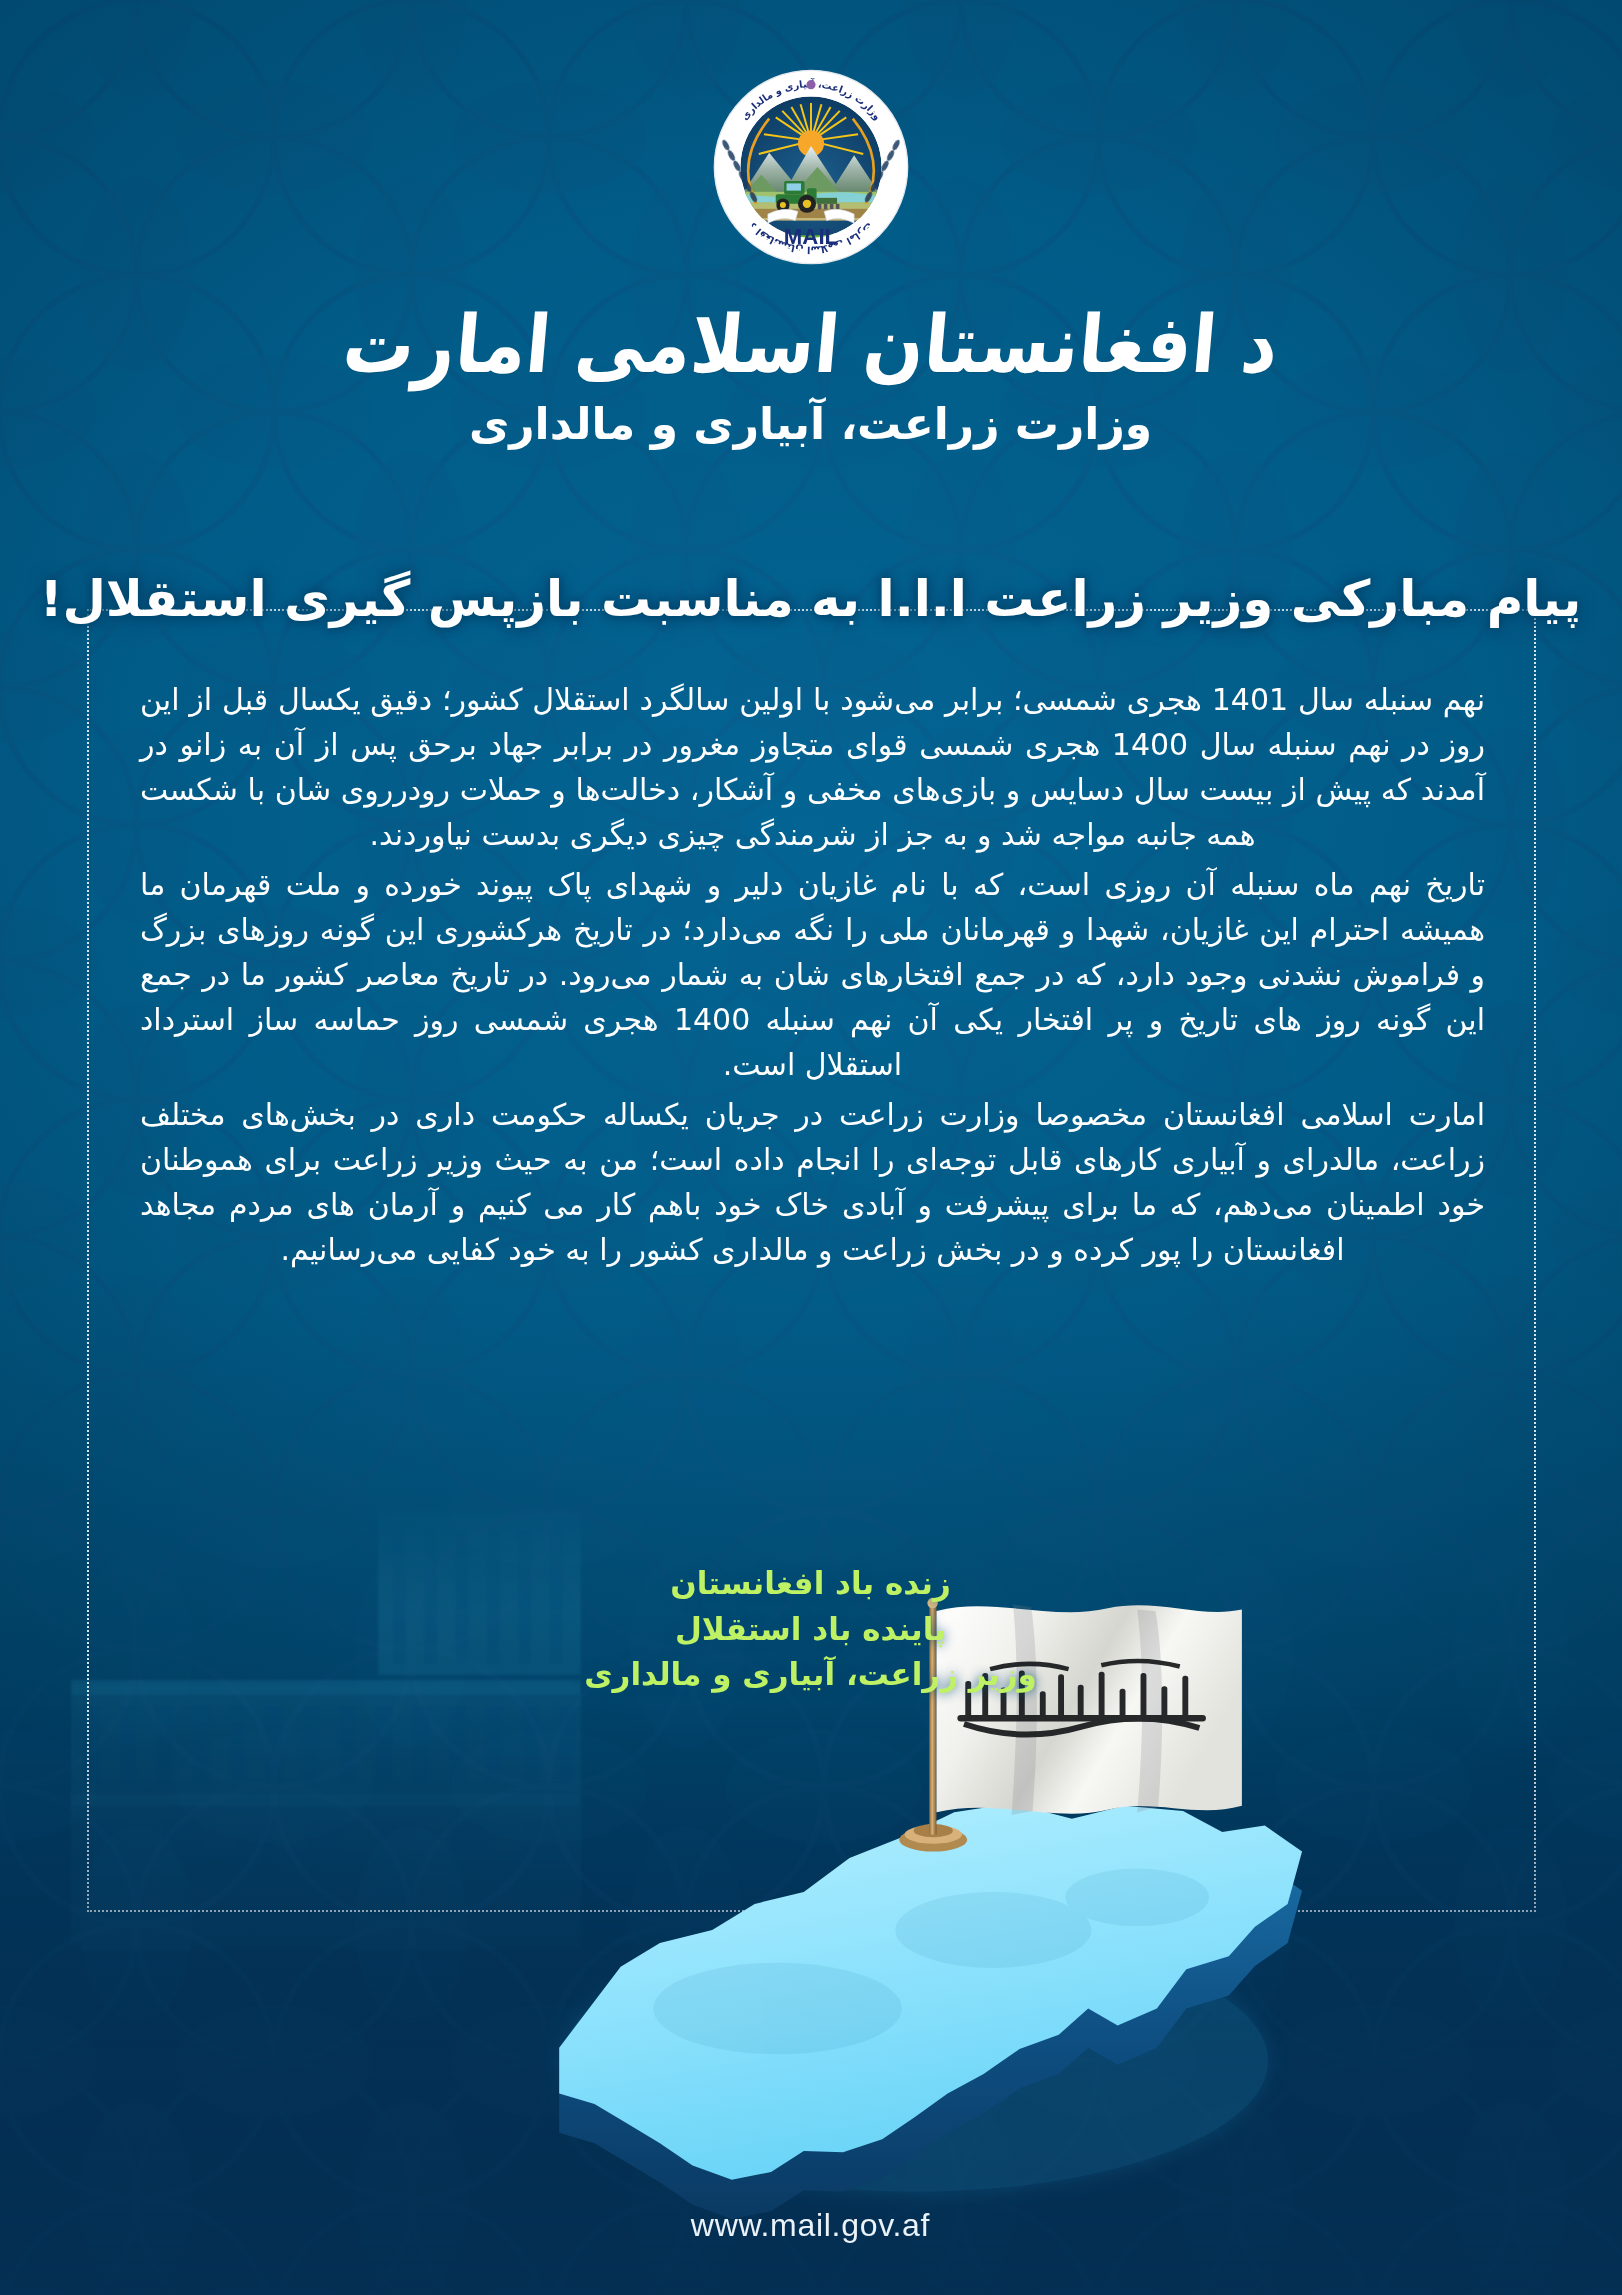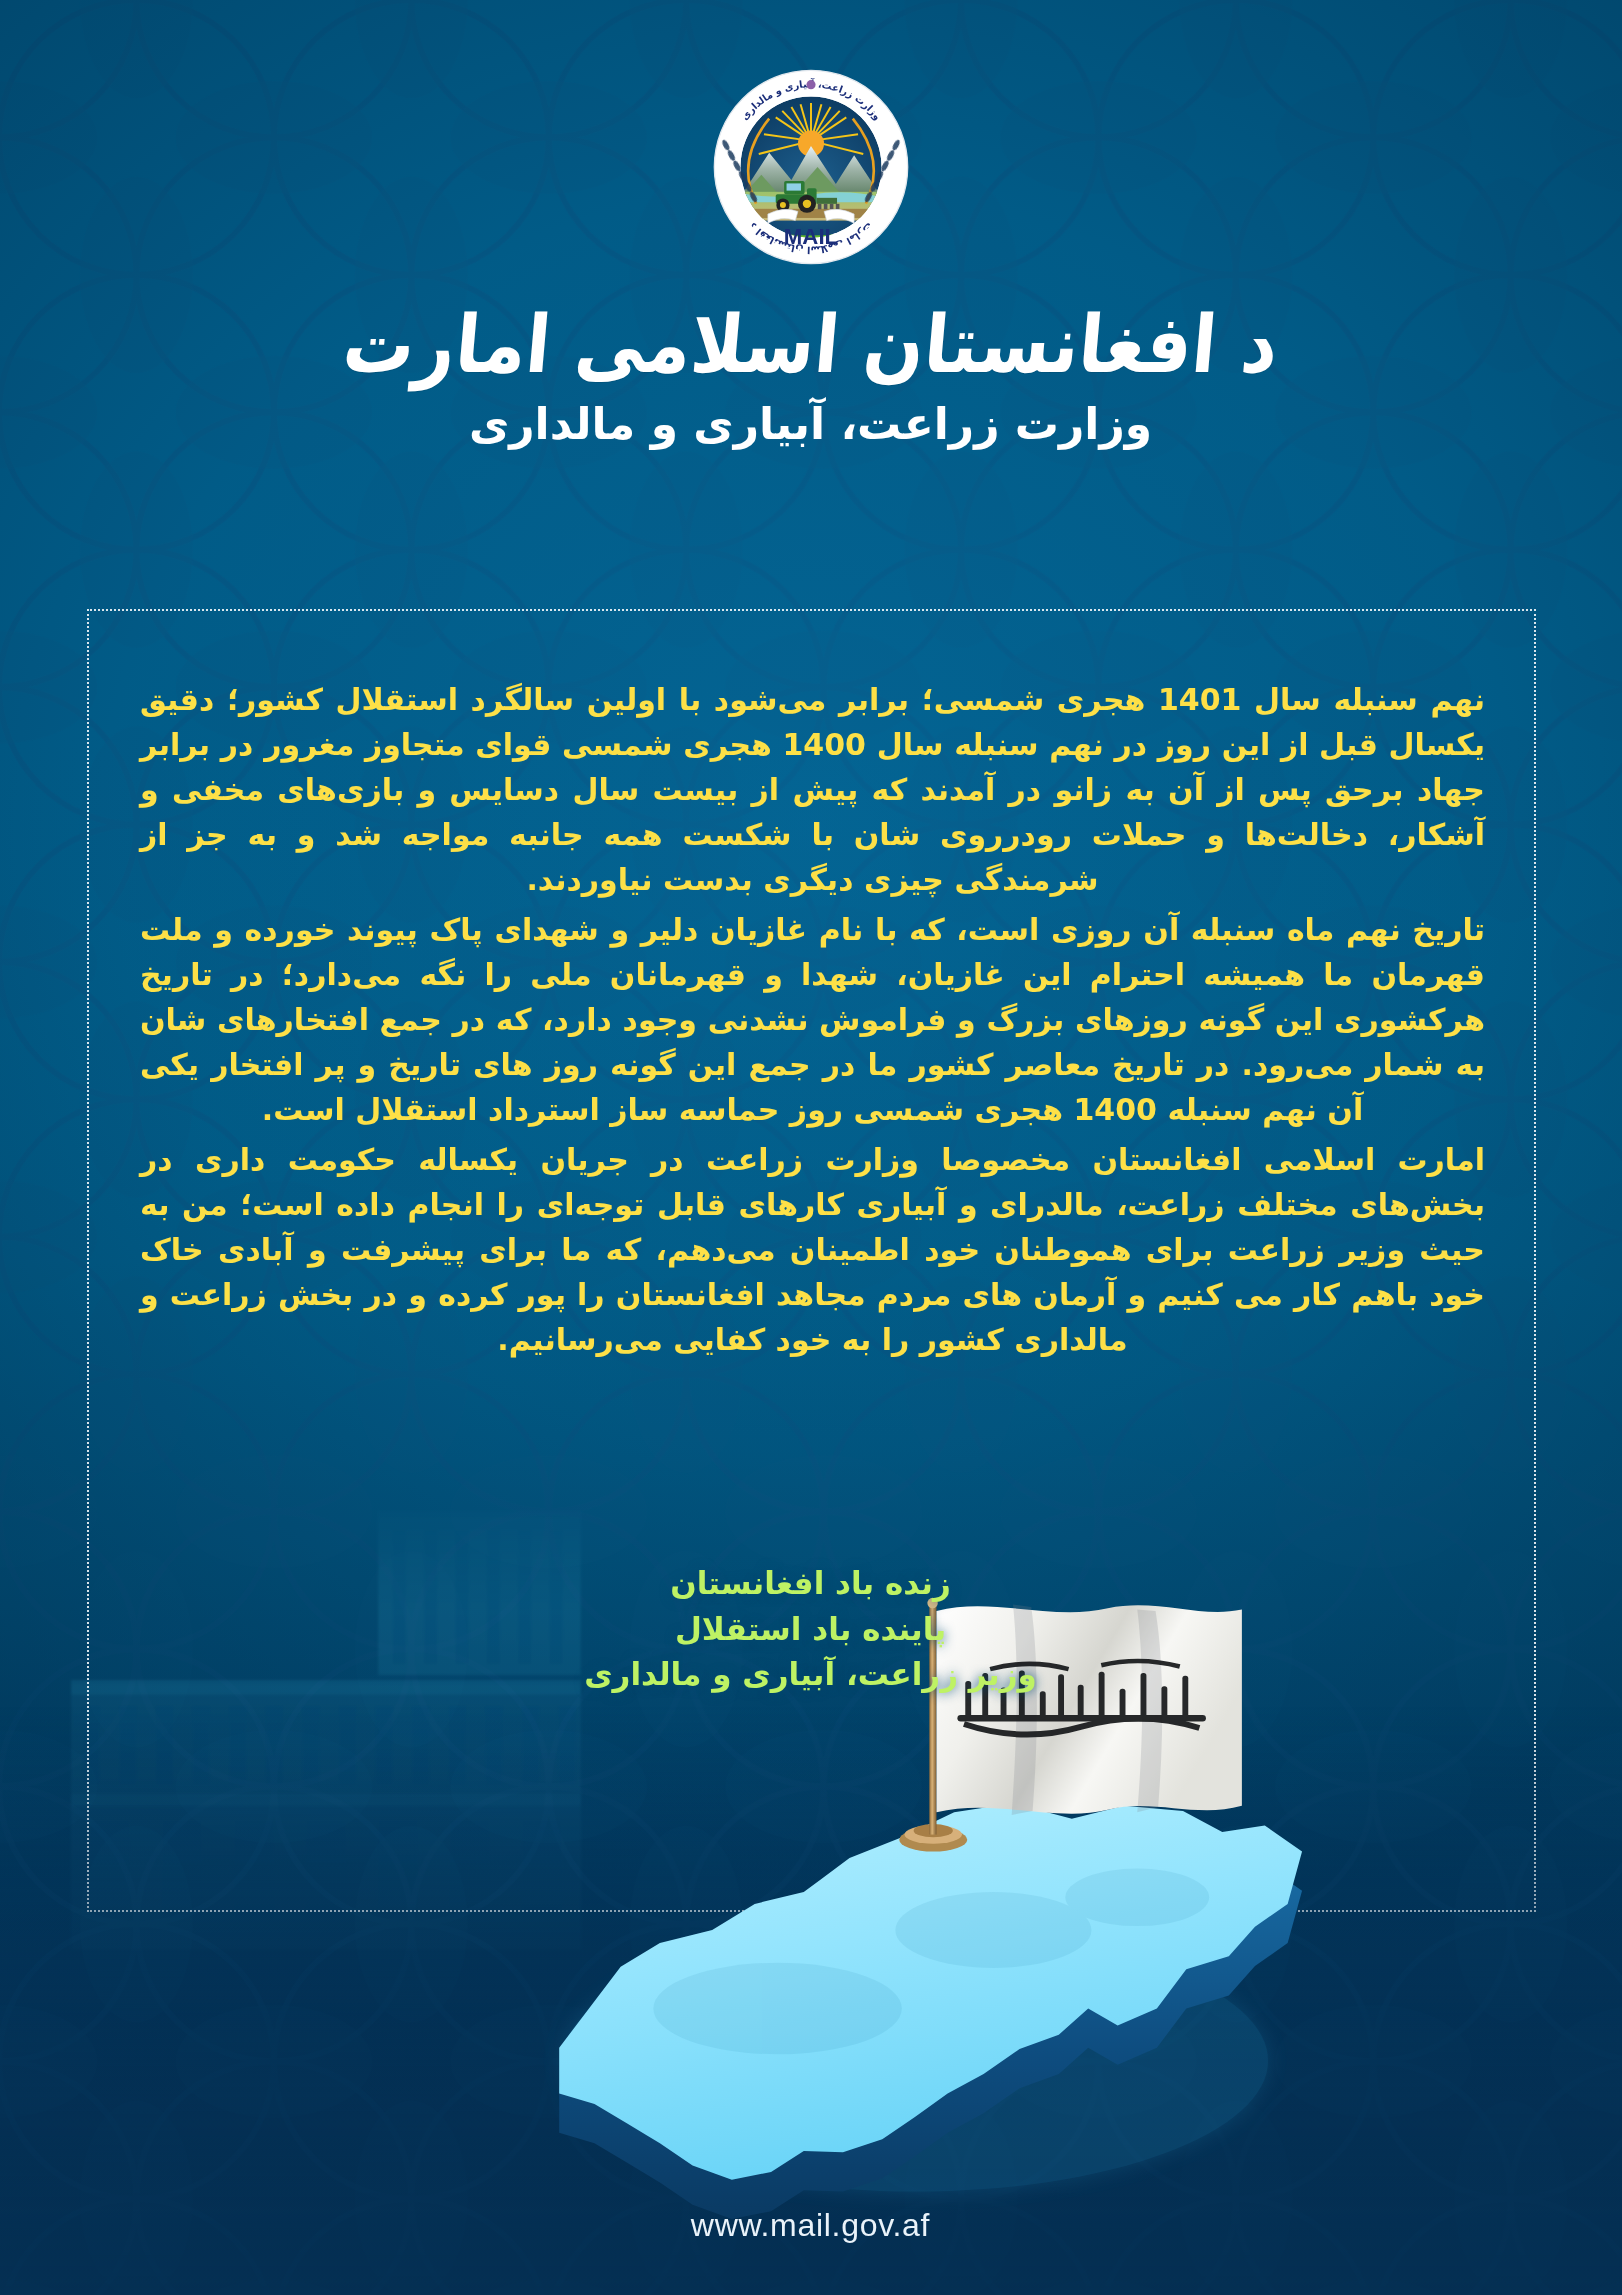--- a/index.html
+++ b/index.html
@@ -122,26 +122,26 @@
   
   .body-copy {
     position: absolute;
     left: 141px;
     top: 677px;
     width: 1345px;
     z-index: 4;
   }
   .body-copy p {
     margin: 0 0 5.2px 0;
-    color: #fde047;
+    color: #ffffff;
     font-size: 30px;
     line-height: 1.50;
     text-align: justify;
     text-align-last: center;
-    font-weight: 700;
+    font-weight: 400;
     letter-spacing: 0;
   }
 
   
   .signature {
     position: absolute;
     left: 0; right: 0;
     top: 1561px;
     text-align: center;
     z-index: 6;
@@ -379,20 +379,21 @@
     </svg>
   </div>
 
   <div class="header-block">
     <span class="emirate-calligraphy">د افغانستان اسلامی امارت</span>
     <span class="ministry-name">وزارت زراعت، آبیاری و مالداری</span>
   </div>
 
   <div class="frame"></div>
 
+  <div class="poster-title">پیام مبارکی وزیر زراعت ا.ا.ا به مناسبت بازپس گیری استقلال!</div>
 
   <div class="body-copy">
     <p>نهم سنبله سال 1401 هجری شمسی؛ برابر می‌شود با اولین سالگرد استقلال کشور؛ دقیق یکسال قبل از این روز در نهم سنبله سال 1400 هجری شمسی قوای متجاوز مغرور در برابر جهاد برحق پس از آن به زانو در آمدند که پیش از بیست سال دسایس و بازی‌های مخفی و آشکار، دخالت‌ها و حملات رودرروی شان با شکست همه جانبه مواجه شد و به جز از شرمندگی چیزی دیگری بدست نیاوردند.</p>
     <p>تاریخ نهم ماه سنبله آن روزی است، که با نام غازیان دلیر و شهدای پاک پیوند خورده و ملت قهرمان ما همیشه احترام این غازیان، شهدا و قهرمانان ملی را نگه می‌دارد؛ در تاریخ هرکشوری این گونه روزهای بزرگ و فراموش نشدنی وجود دارد، که در جمع افتخارهای شان به شمار می‌رود. در تاریخ معاصر کشور ما در جمع این گونه روز های تاریخ و پر افتخار یکی آن نهم سنبله 1400 هجری شمسی روز حماسه ساز استرداد استقلال است.</p>
     <p>امارت اسلامی افغانستان مخصوصا وزارت زراعت در جریان یکساله حکومت داری در بخش‌های مختلف زراعت، مالدرای و آبیاری کارهای قابل توجه‌ای را انجام داده است؛ من به حیث وزیر زراعت برای هموطنان خود اطمینان می‌دهم، که ما برای پیشرفت و آبادی خاک خود باهم کار می کنیم و آرمان های مردم مجاهد افغانستان را پور کرده و در بخش زراعت و مالداری کشور را به خود کفایی می‌رسانیم.</p>
   </div>
 
   <div class="signature">
     <div>زنده باد افغانستان</div>
     <div>پاینده باد استقلال</div>

